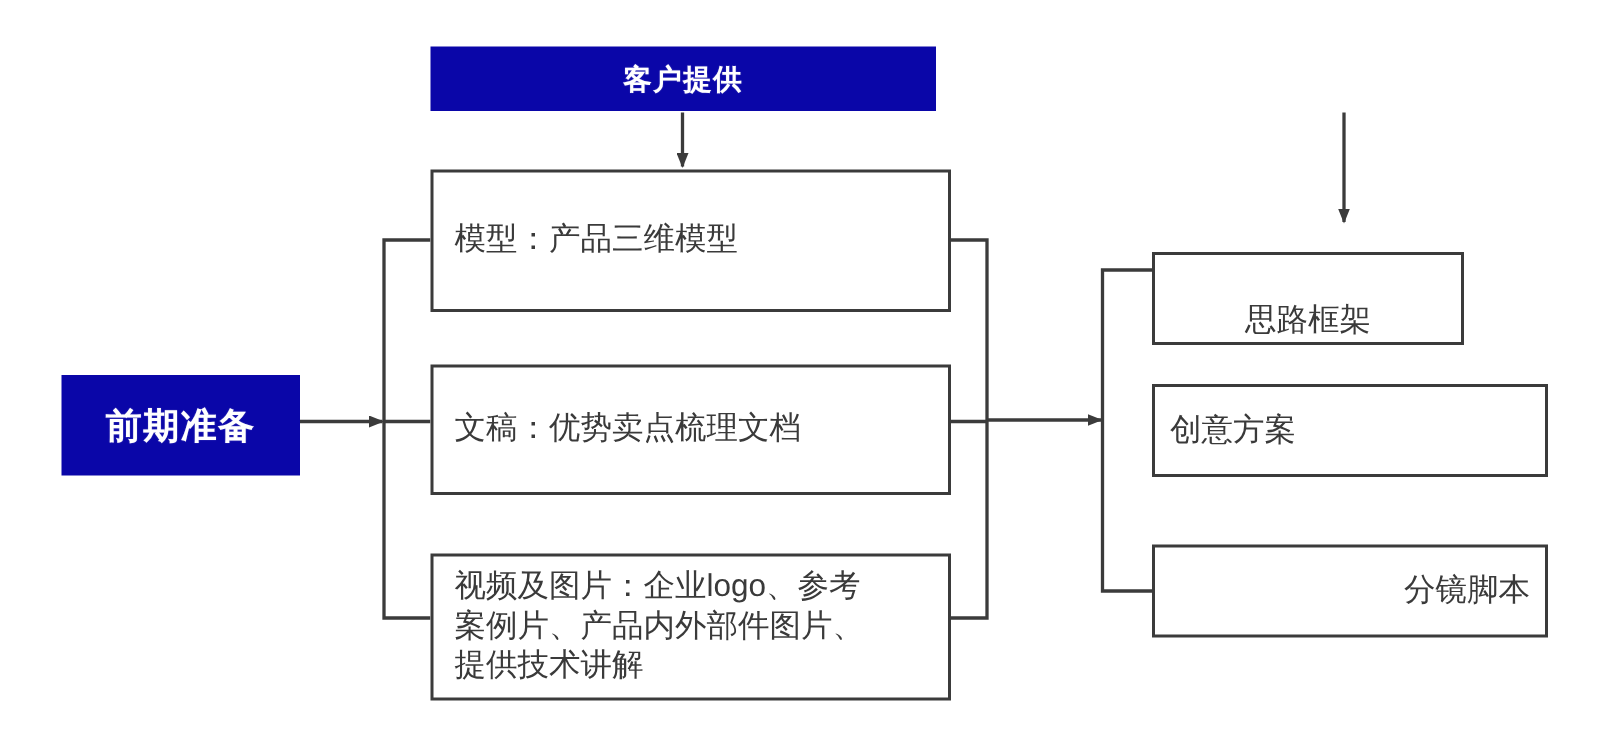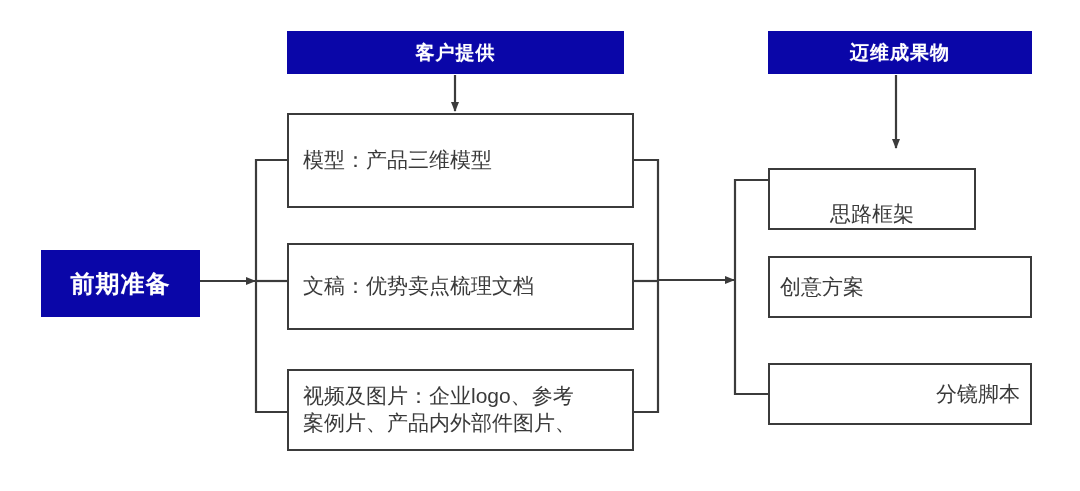--- a/index.html
+++ b/index.html
@@ -99,44 +99,42 @@
 
     <line x1="658" y1="280" x2="734" y2="280" stroke="#3b3b3b" stroke-width="2.2" marker-end="url(#arrowhead)"></line>
 
     <path d="M768,180 L735,180 L735,394 L768,394" fill="none" stroke="#3b3b3b" stroke-width="2.2"></path>
   </svg>
 
   <div class="node header-node" style="left:287px; top:31px; width:337px; height:43px;">
     <span>客户提供</span>
   </div>
 
-  <div class="node header-node" style="left:768px; top:31px; width:264px; height:43px;">
-    <span>迈维成果物</span>
-  </div>
 
   <div class="node stage-node" style="left:41px; top:250px; width:159px; height:67px;">
     <span>前期准备</span>
   </div>
 
   <div class="node box-node box-left" style="left:287px; top:113px; width:347px; height:95px;">
     <span class="lines">
       <span>模型：产品三维模型</span>
     </span>
   </div>
 
   <div class="node box-node box-left" style="left:287px; top:243px; width:347px; height:87px;">
     <span class="lines">
       <span>文稿：优势卖点梳理文档</span>
     </span>
   </div>
 
-  <div class="node box-node box-left" style="left:287px; top:369px; width:347px; height:82px;">
+  <div class="node box-node box-left" style="left:287px; top:369px; width:347px; height:98px;">
     <span class="lines">
       <span>视频及图片：企业logo、参考</span>
       <span>案例片、产品内外部件图片、</span>
+      <span>提供技术讲解</span>
     </span>
   </div>
 
   <div class="node box-node box-center" style="left:768px; top:168px; width:208px; height:62px;align-items:flex-end;">
     <span class="lines" style="text-align:center;">
       <span>思路框架</span>
     </span>
   </div>
 
   <div class="node box-node box-center" style="left:768px; top:256px; width:264px; height:62px;">

